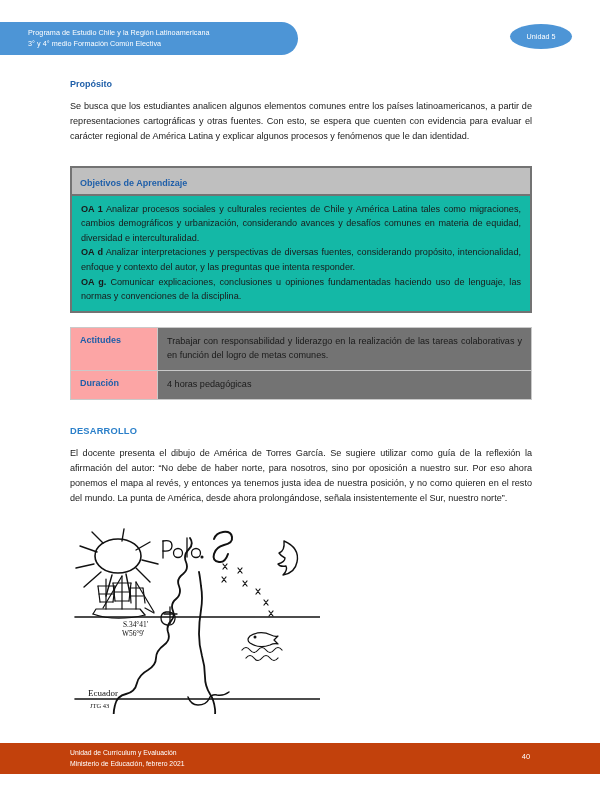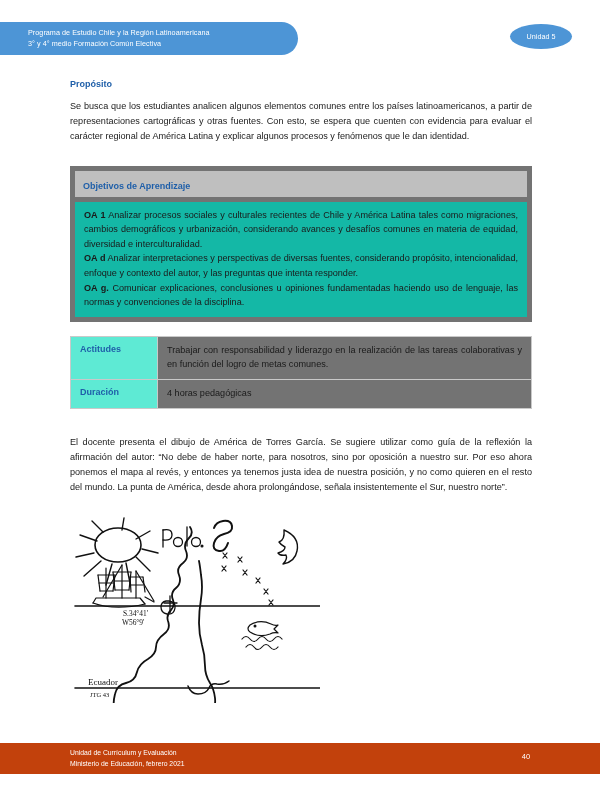--- a/index.html
+++ b/index.html
@@ -96,21 +96,21 @@
   }
 
   
   .oa-table {
     margin-top: 21px;
     width: 462px;
     border-collapse: collapse;
     table-layout: fixed;
   }
   .oa-table td {
-    border: 5px solid #737373;
+    border: 2px solid #737373;
     vertical-align: top;
   }
   .oa-head {
     background: #bfbfbf;
     padding: 4px 8px 4px 8px;
   }
   .oa-head span {
     color: #1f5fa9;
     font-weight: bold;
     font-size: 9px;
@@ -133,21 +133,21 @@
     width: 462px;
     border-collapse: collapse;
     table-layout: fixed;
   }
   .attr-table td {
     border: 1px solid #c9c9c9;
     vertical-align: top;
   }
   .attr-label {
     width: 77px;
-    background: #5eead4;
+    background: #fca5a5;
     padding: 7px 0 7px 9px;
     color: #1f5fa9;
     font-weight: bold;
     font-size: 9px;
   }
   .attr-value {
     background: #737373;
     padding: 6px 9px 7px 9px;
     font-size: 9.1px;
     line-height: 14.6px;
@@ -231,20 +231,21 @@
         <td class="attr-value">Trabajar con responsabilidad y liderazgo en la realización de las tareas colaborativas y en función del logro de metas comunes.</td>
       </tr>
       <tr>
         <td class="attr-label">Duración</td>
         <td class="attr-value">4 horas pedagógicas</td>
       </tr>
     </tbody>
       </table>
 
     <div class="desarrollo-wrap">
+      <h2 class="section">DESARROLLO</h2>
       <p class="body">El docente presenta el dibujo de América de Torres García. Se sugiere utilizar como guía de la reflexión la afirmación del autor: “No debe de haber norte, para nosotros, sino por oposición a nuestro sur. Por eso ahora ponemos el mapa al revés, y entonces ya tenemos justa idea de nuestra posición, y no como quieren en el resto del mundo. La punta de América, desde ahora prolongándose, señala insistentemente el Sur, nuestro norte”.</p>
     </div>
 
     <div class="drawing">
       <svg viewBox="0 0 250 190" width="250" height="190" xmlns="http://www.w3.org/2000/svg" fill="none" stroke="#111" stroke-width="1.4" stroke-linecap="round" stroke-linejoin="round">
 
         <g>
           <ellipse cx="48" cy="32" rx="23" ry="17" stroke-width="1.6"></ellipse>
           <path d="M22 8 L33 19"></path>
           <path d="M10 22 L27 28"></path>

